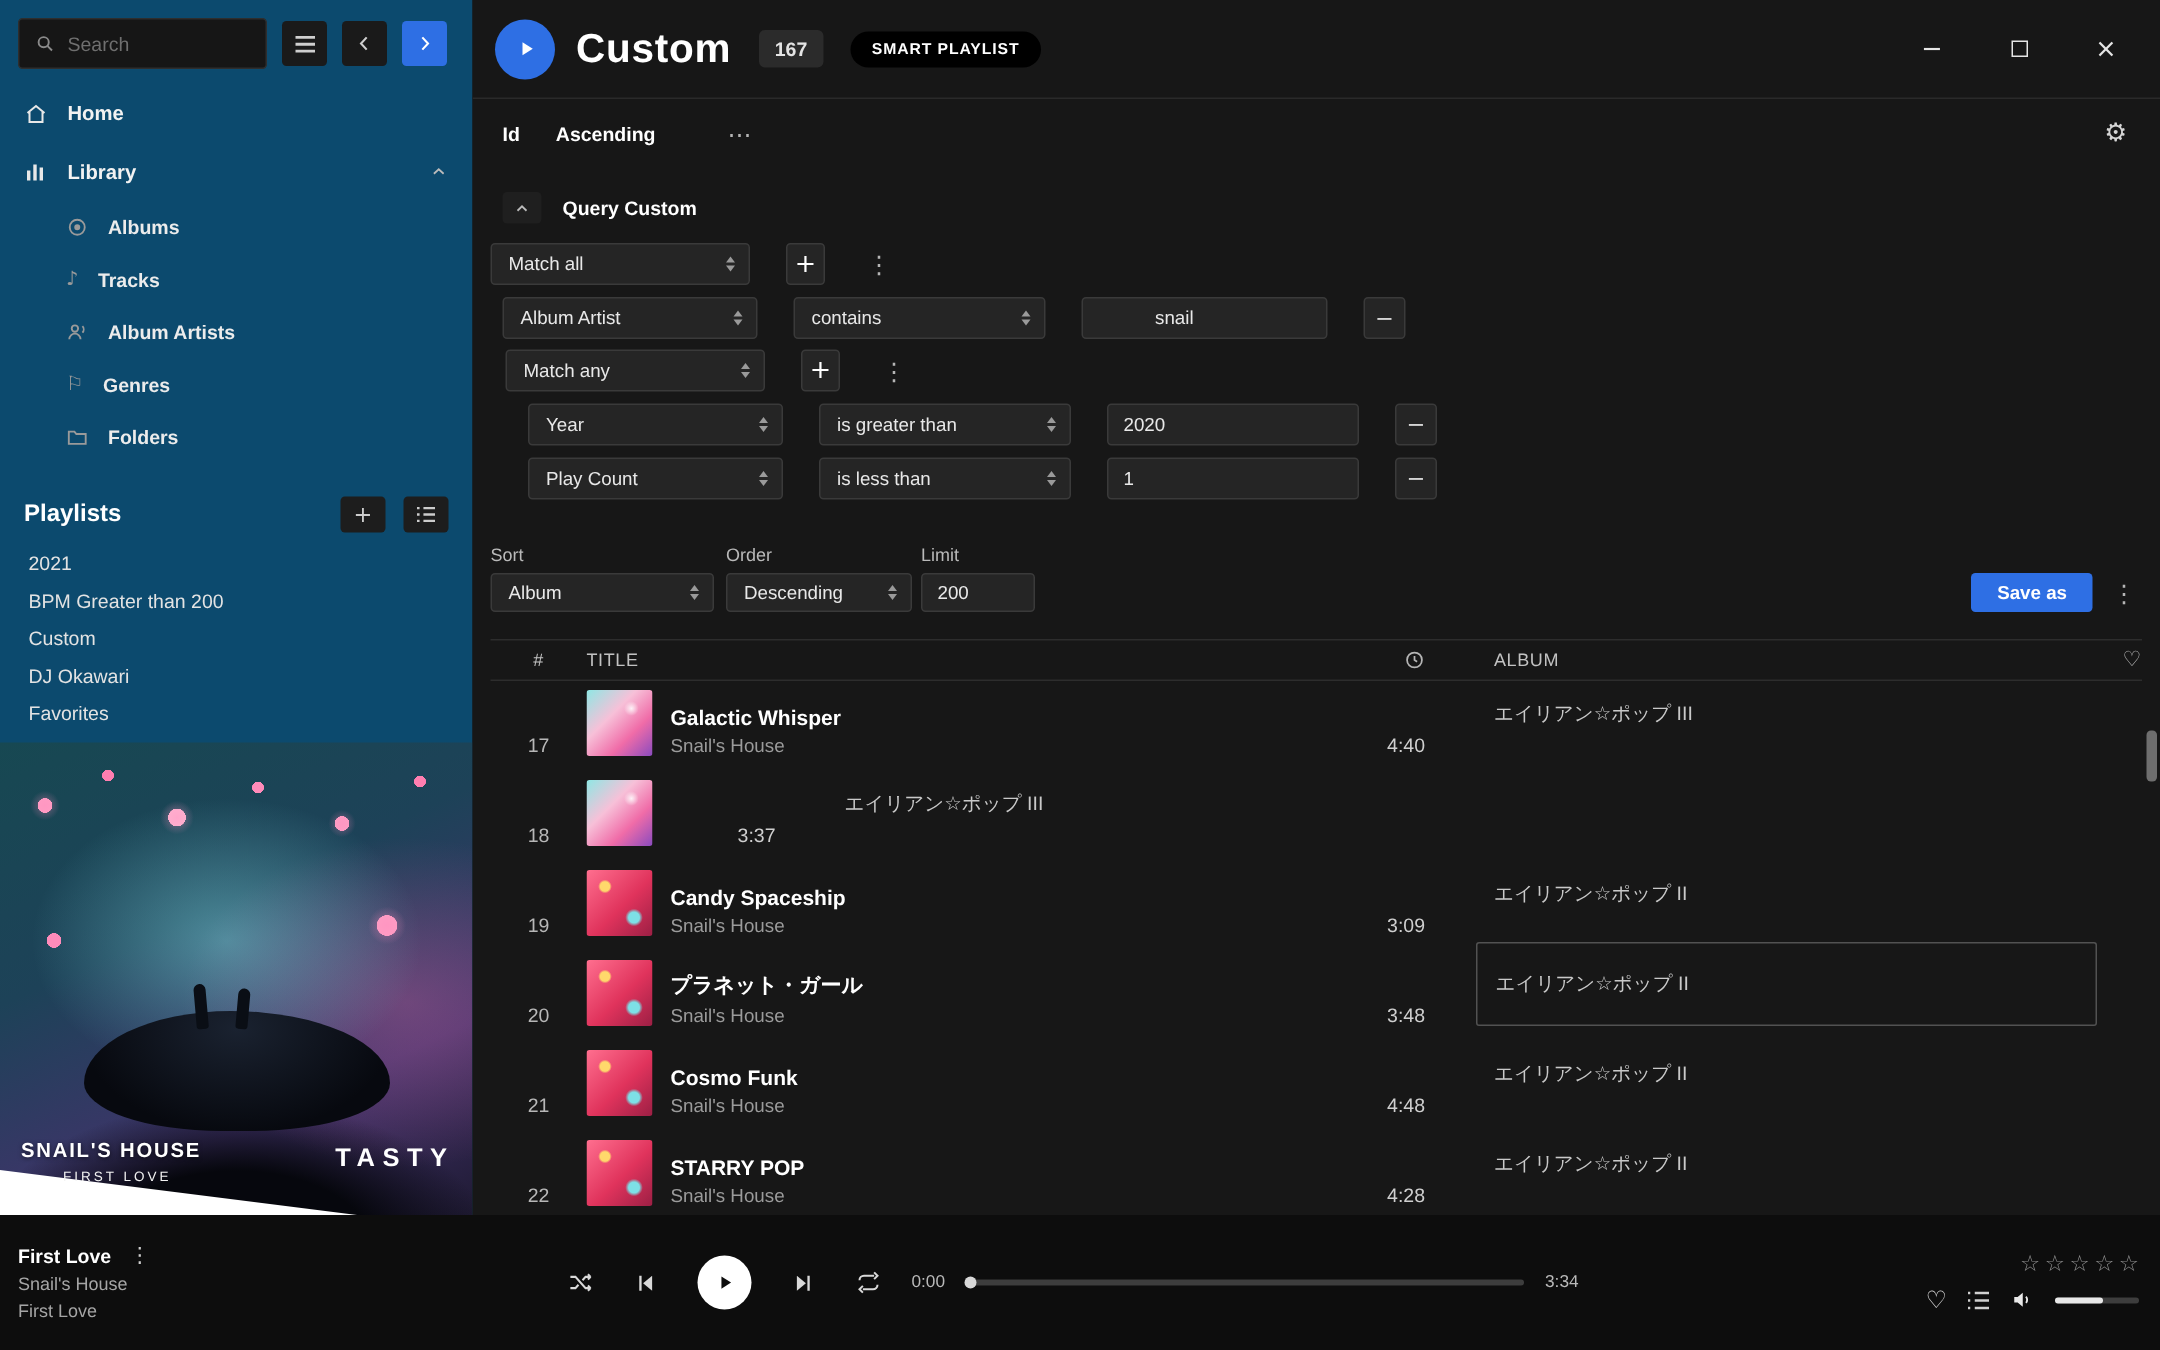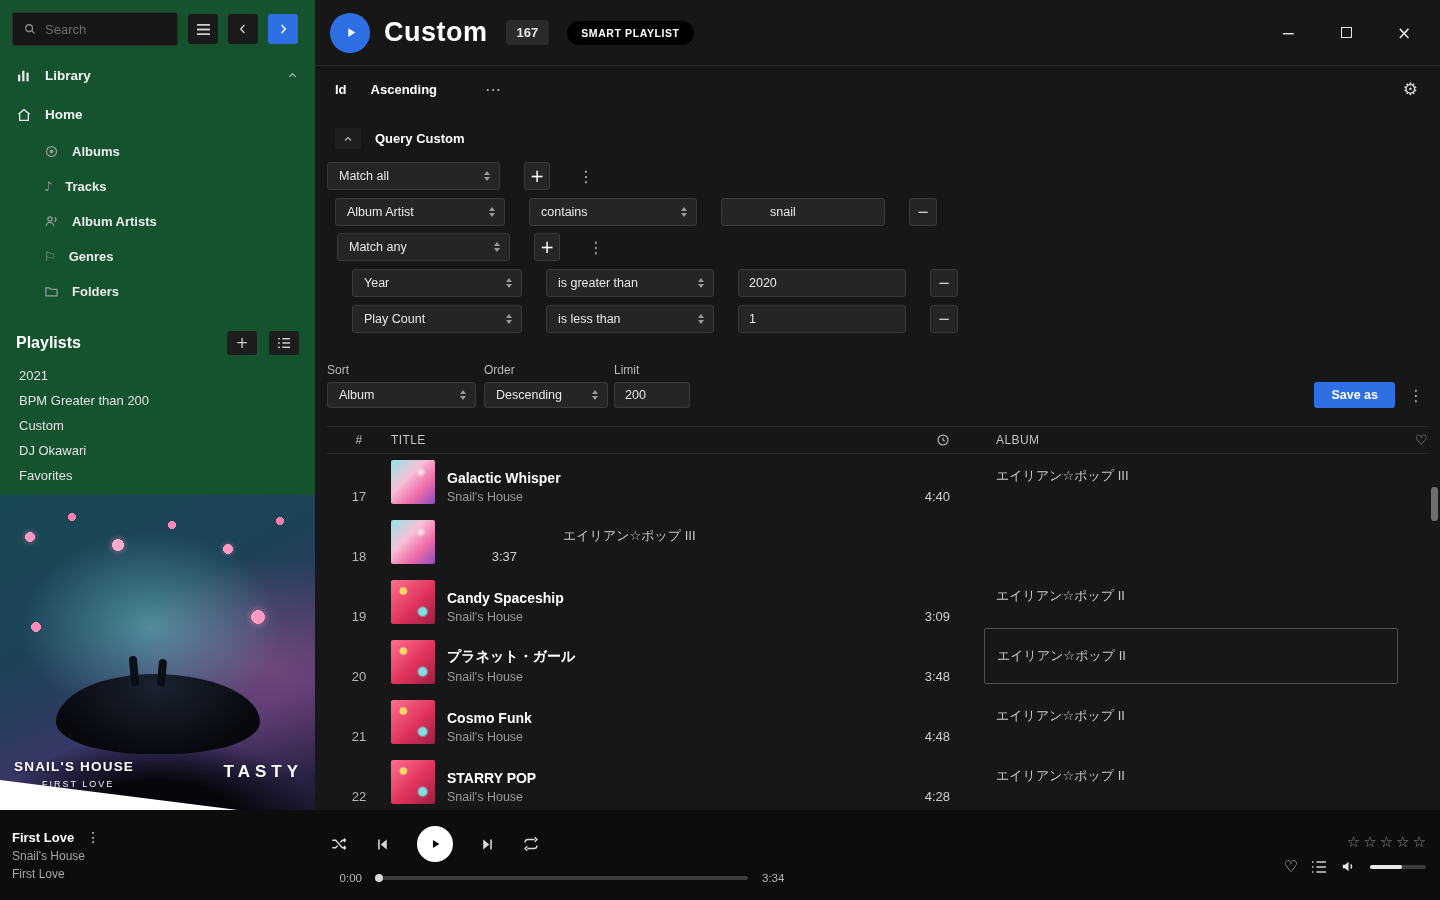--- a/index.html
+++ b/index.html
@@ -2,21 +2,21 @@
 <html><head>
 <meta charset="utf-8">
 <style>
 *{margin:0;padding:0;box-sizing:border-box}
 html,body{width:1440px;height:900px;overflow:hidden;background:#171717;
   font-family:"Liberation Sans","DejaVu Sans",sans-serif;color:#eee}
 .icon-font{font-family:"DejaVu Sans",sans-serif}
 svg{display:block}
 
 
-.sidebar{position:absolute;left:0;top:0;width:315px;height:810px;background:#14532d;overflow:hidden}
+.sidebar{position:absolute;left:0;top:0;width:315px;height:810px;background:#0c4a6e;overflow:hidden}
 .side-top{display:flex;align-items:center;gap:10px;padding:12px 12px 10px 12px}
 .search-box{display:flex;align-items:center;gap:8px;width:166px;height:34px;background:#161616;
   border:1px solid #2e2e2e;border-radius:3px;padding:0 10px}
 .search-box input{flex:1;background:transparent;border:0;outline:none;color:#ddd;font-size:13px;min-width:0}
 .search-box input::placeholder{color:#6f6f6f}
 .sq-btn{width:30px;height:30px;background:#1a1a1a;border-radius:3px;display:flex;align-items:center;
   justify-content:center;color:#cfcfcf;cursor:pointer;flex:0 0 auto}
 .sq-btn.accent{background:#2e6fe4;color:#fff}
 .nav-item{display:flex;align-items:center;gap:13px;height:39px;padding:0 16px;font-size:13.5px;
   font-weight:bold;color:#f2f2f2;cursor:pointer}
@@ -140,21 +140,21 @@
 .scroll-thumb{position:absolute;right:2px;top:487px;width:7px;height:34px;background:#6e6e6e;border-radius:3px}
 
 
 .player{position:absolute;left:0;bottom:0;width:1440px;height:90px;background:#0d0d0d;
   display:grid;grid-template-columns:330px 1fr 330px;align-items:center}
 .p-left{padding-left:12px;display:flex;flex-direction:column;gap:4px}
 .p-title-row{display:flex;align-items:center;gap:12px}
 .p-title{font-size:13px;font-weight:bold;color:#fff}
 .p-menu{color:#cfcfcf;font-size:14px;cursor:pointer}
 .p-sub{font-size:12px;color:#a5a5a5}
-.p-center{display:flex;flex-direction:column;justify-content:center;gap:10px}
+.p-center{display:flex;align-items:center;justify-content:center;gap:10px}
 .transport{display:flex;align-items:center;gap:26px}
 .t-ic{color:#d9d9d9;cursor:pointer;display:flex}
 .playbtn{width:36px;height:36px;border-radius:50%;background:#fff;display:flex;align-items:center;
   justify-content:center;cursor:pointer}
 .progress-row{display:flex;align-items:center;gap:14px}
 .p-time{font-size:11.5px;color:#b9b9b9;width:32px}
 .p-time.r{text-align:left}
 .pbar{position:relative;width:372px;height:4px;background:#3d3d3d;border-radius:2px;cursor:pointer}
 .pknob{position:absolute;left:-1px;top:-2px;width:8px;height:8px;border-radius:50%;background:#d8d8d8}
 .p-right{display:flex;flex-direction:column;align-items:flex-end;gap:8px;padding-right:14px}
@@ -196,41 +196,41 @@
       <span>
         <svg width="14" height="14" viewBox="0 0 24 24" fill="none" stroke="#fff" stroke-width="2.4">
           <path d="M9.5 5 16 12l-6.5 7"></path>
           </svg>
       </span>
     </div>
   </div>
 
   <div class="nav-item">
     <span>
+      <svg width="16" height="16" viewBox="0 0 24 24" fill="none" stroke="#e8e8e8" stroke-width="2">
+        <path d="M3.5 11 12 4l8.5 7M5.5 9.5V20h13V9.5"></path>
+        </svg>
+    </span>
+    <span>Home</span>
+  </div>
+
+  <div class="nav-item">
+    <span>
       <svg width="16" height="16" viewBox="0 0 24 24" fill="#e8e8e8">
         <rect x="3" y="10" width="3.4" height="10"></rect>
           <rect x="9.3" y="4" width="3.4" height="16"></rect>
         <rect x="15.6" y="7" width="3.4" height="13"></rect>
         </svg>
     </span>
     <span>Library</span>
     <span class="chev">
       <svg width="13" height="13" viewBox="0 0 24 24" fill="none" stroke="#bbb" stroke-width="2.2">
         <path d="M6 14.5 12 9l6 5.5"></path>
         </svg>
     </span>
-  </div>
-
-  <div class="nav-item">
-    <span>
-      <svg width="16" height="16" viewBox="0 0 24 24" fill="none" stroke="#e8e8e8" stroke-width="2">
-        <path d="M3.5 11 12 4l8.5 7M5.5 9.5V20h13V9.5"></path>
-        </svg>
-    </span>
-    <span>Home</span>
   </div>
 
   <div class="sub-item">
     <span class="si">
       <svg width="15" height="15" viewBox="0 0 24 24" fill="none" stroke="#9a9a9a" stroke-width="2">
         <circle cx="12" cy="12" r="8"></circle>
           <circle cx="12" cy="12" r="2.2" fill="#9a9a9a"></circle>
         </svg>
     </span>
     <span>Albums</span>

